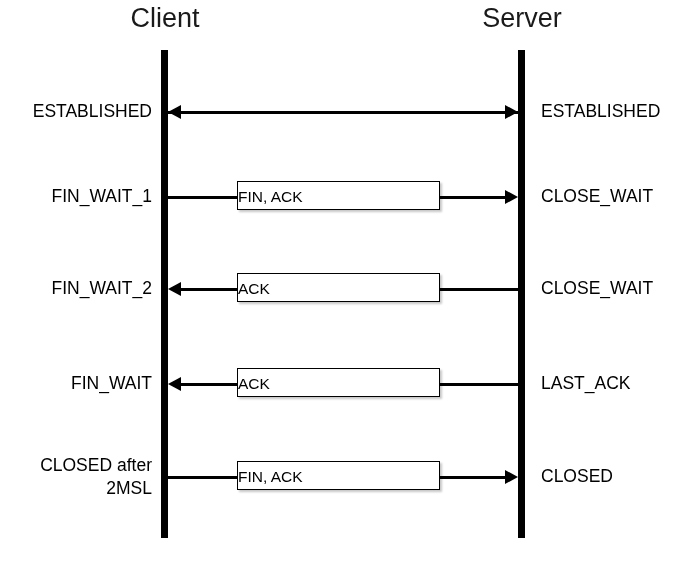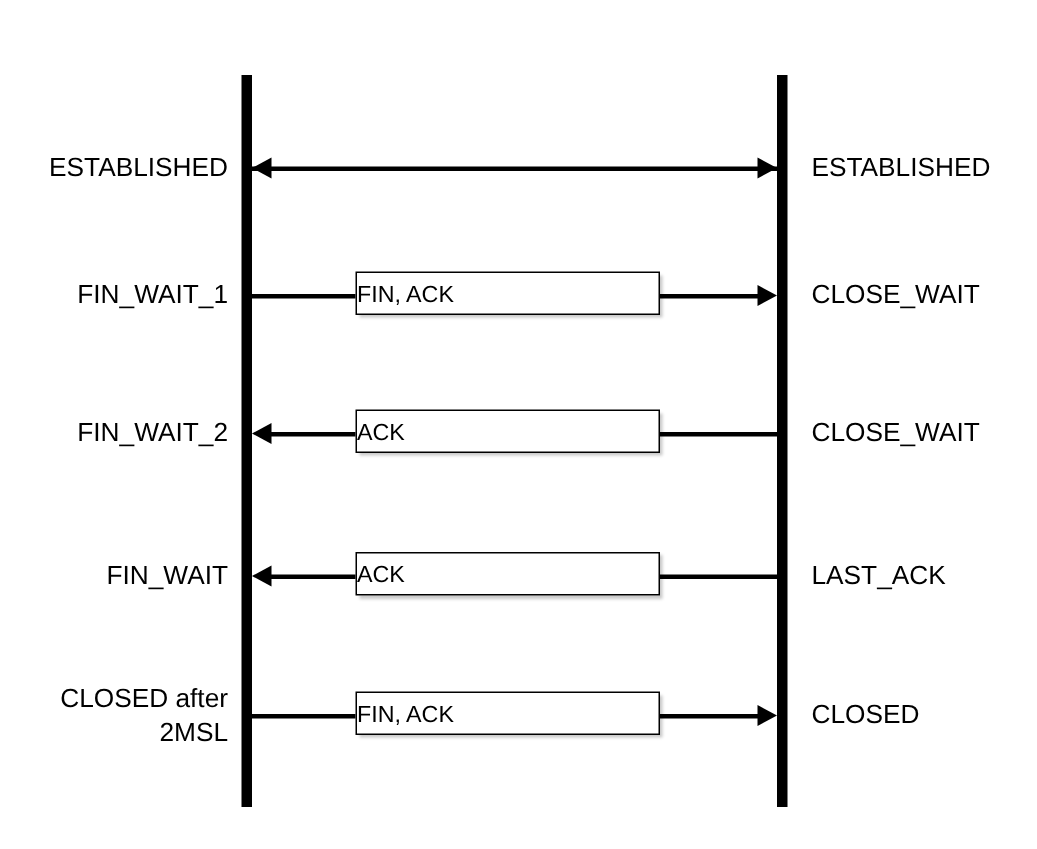--- a/index.html
+++ b/index.html
@@ -118,20 +118,22 @@
     font-size: 15.5px;
     color: #000000;
     white-space: nowrap;
   }
 </style>
 </head>
 <body>
 
 <div id="diagram">
 
+  <div class="participant-title client">Client</div>
+  <div class="participant-title server">Server</div>
 
   <div class="lifeline client"></div>
   <div class="lifeline server"></div>
 
   <div class="row" style="top:112px;">
     <div class="state-label left lines1">ESTABLISHED</div>
     <div class="seg" style="left:168px; width:350px;"></div>
     <div class="arrowhead left" style="left:168px;"></div>
     <div class="arrowhead right" style="left:505px;"></div>
     <div class="state-label right lines1">ESTABLISHED</div>

